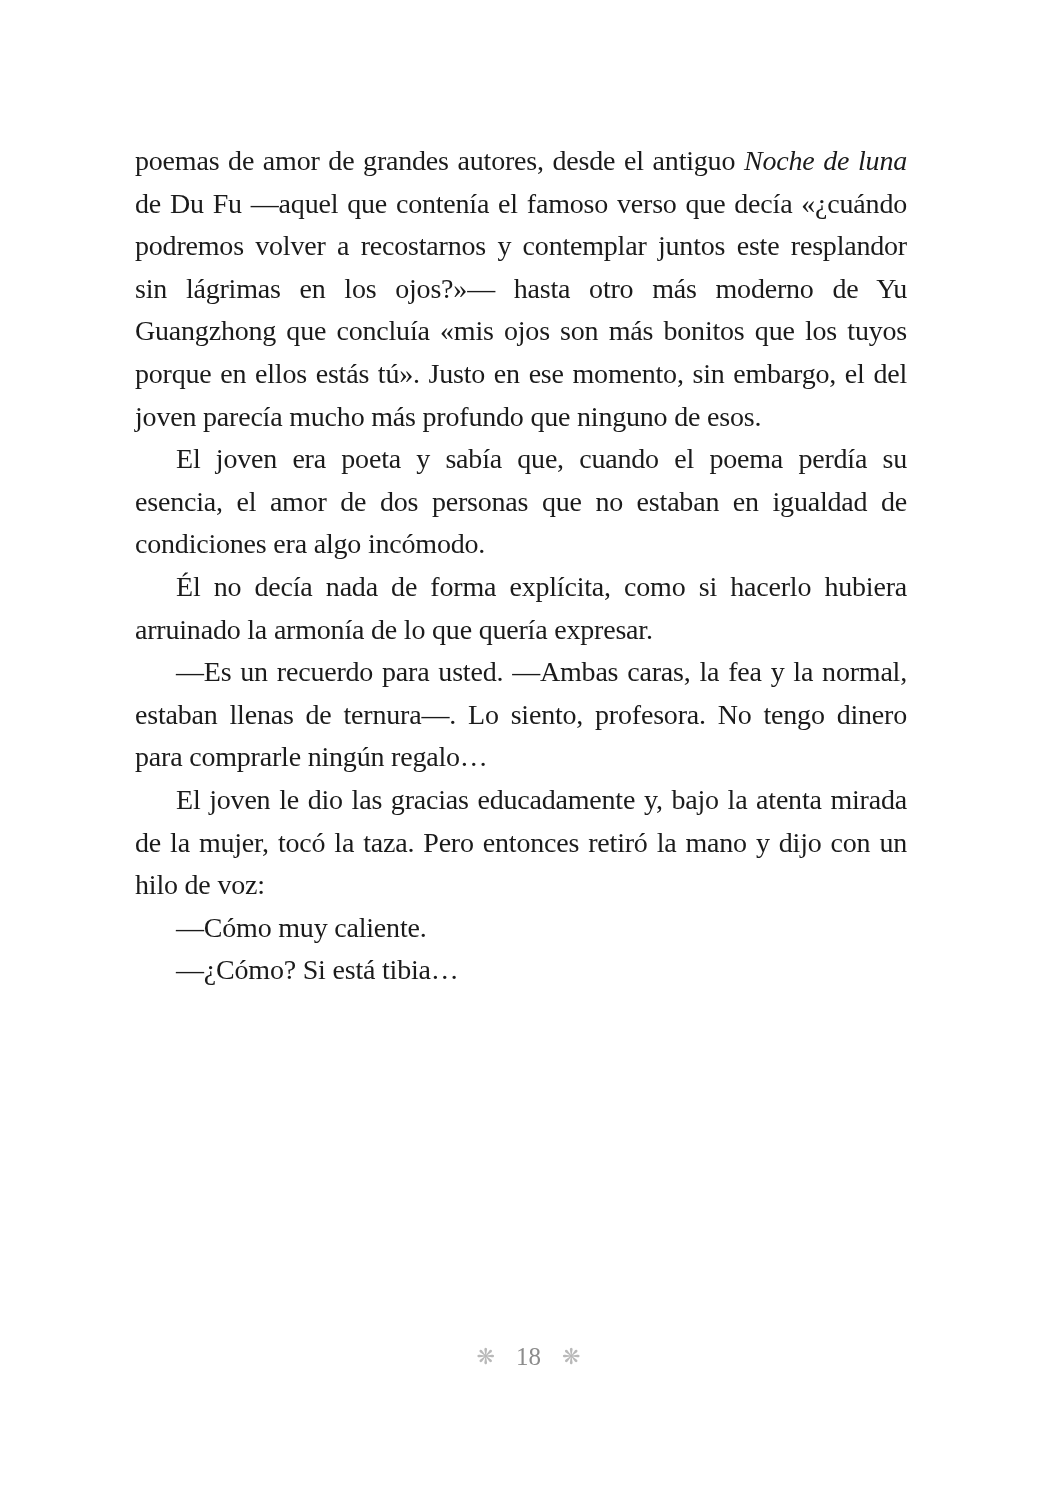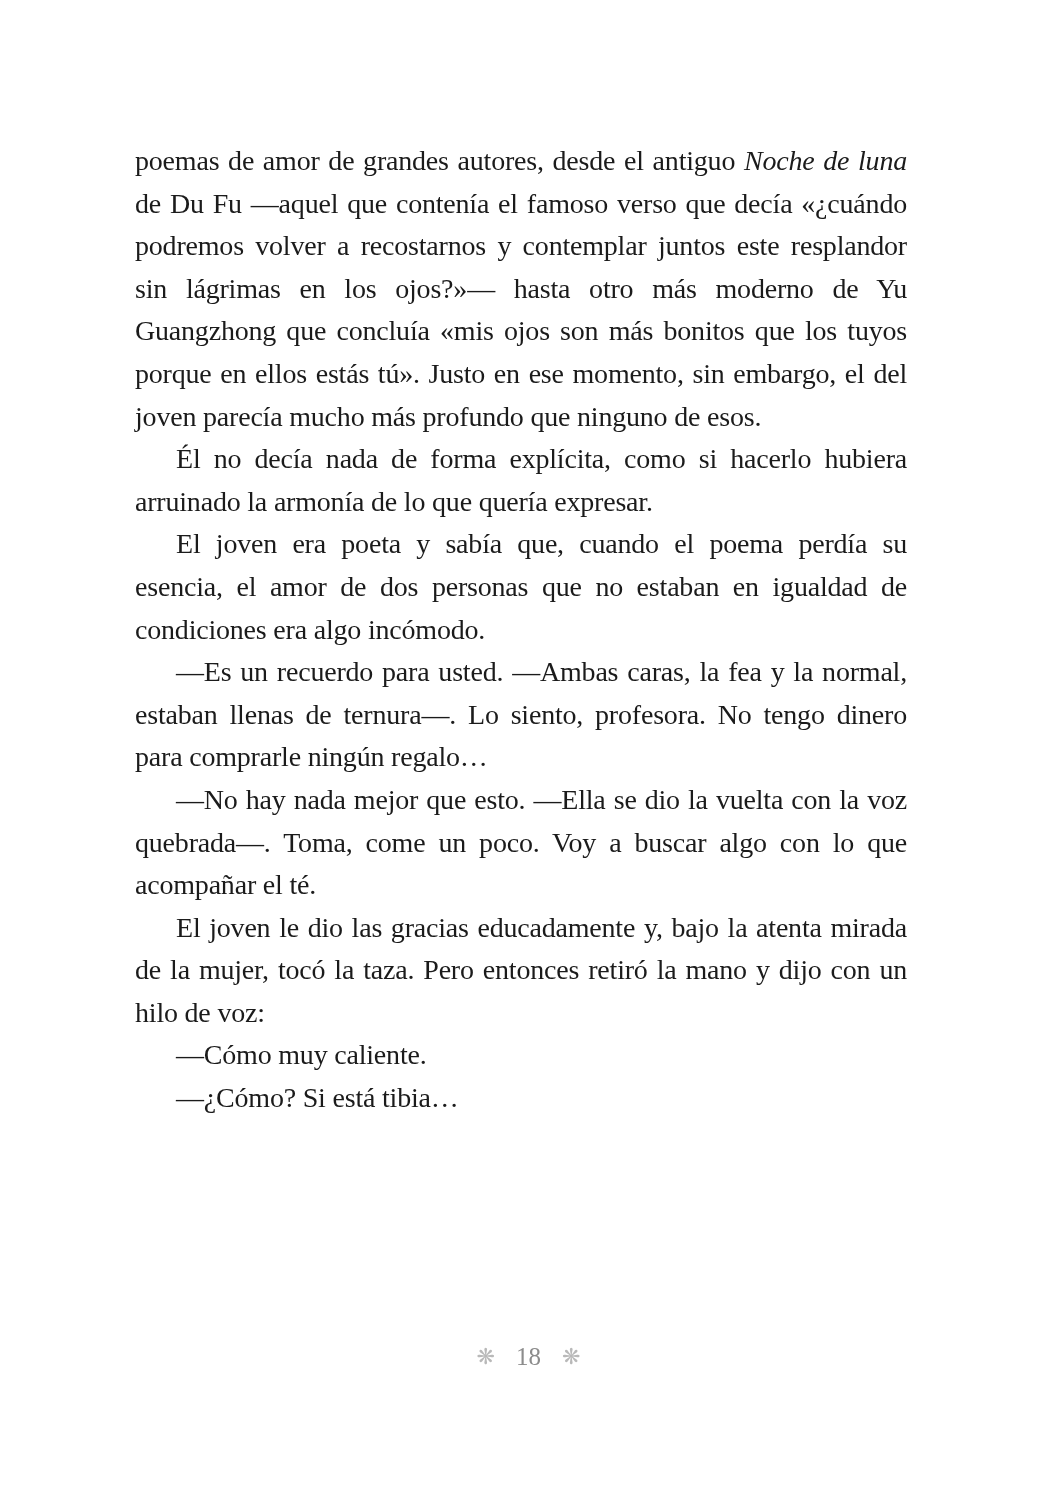--- a/index.html
+++ b/index.html
@@ -61,24 +61,23 @@
 </style>
 </head>
 <body>
 
 <div class="page">
 
   <main class="text-block">
 
     <p class="para no-indent"><span>poemas de amor de grandes autores, desde el antiguo </span><span class="italic">Noche de luna</span><span> de Du Fu —aquel que contenía el famoso verso que decía «¿cuándo podremos volver a recostarnos y contemplar juntos este resplandor sin lágrimas en los ojos?»— hasta otro más moderno de Yu Guangzhong que concluía «mis ojos son más bonitos que los tuyos porque en ellos estás tú». Justo en ese momento, sin embargo, el del joven parecía mucho más profundo que ninguno de esos.</span></p>
 
+    <p class="para">El joven era poeta y sabía que, cuando el poema perdía su esencia, el amor de dos personas que no estaban en igualdad de condiciones era algo incómodo.</p>
     <p class="para">Él no decía nada de forma explícita, como si hacerlo hubiera arruinado la armonía de lo que quería expresar.</p>
-    <p class="para">El joven era poeta y sabía que, cuando el poema perdía su esencia, el amor de dos personas que no estaban en igualdad de condiciones era algo incómodo.</p>
     <p class="para">—Es un recuerdo para usted. —Ambas caras, la fea y la normal, estaban llenas de ternura—. Lo siento, profesora. No tengo dinero para comprarle ningún regalo…</p>
-    <p class="para">—No hay nada mejor que esto. —Ella se dio la vuelta con la voz quebrada—. Toma, come un poco. Voy a buscar algo con lo que acompañar el té.</p>
     <p class="para">El joven le dio las gracias educadamente y, bajo la atenta mirada de la mujer, tocó la taza. Pero entonces retiró la mano y dijo con un hilo de voz:</p>
     <p class="para">—Cómo muy caliente.</p>
     <p class="para">—¿Cómo? Si está tibia…</p>
 
   </main>
 
   <footer class="footer">
     <span class="ornament">❋</span>
     <span class="page-number">18</span>
     <span class="ornament">❋</span>

